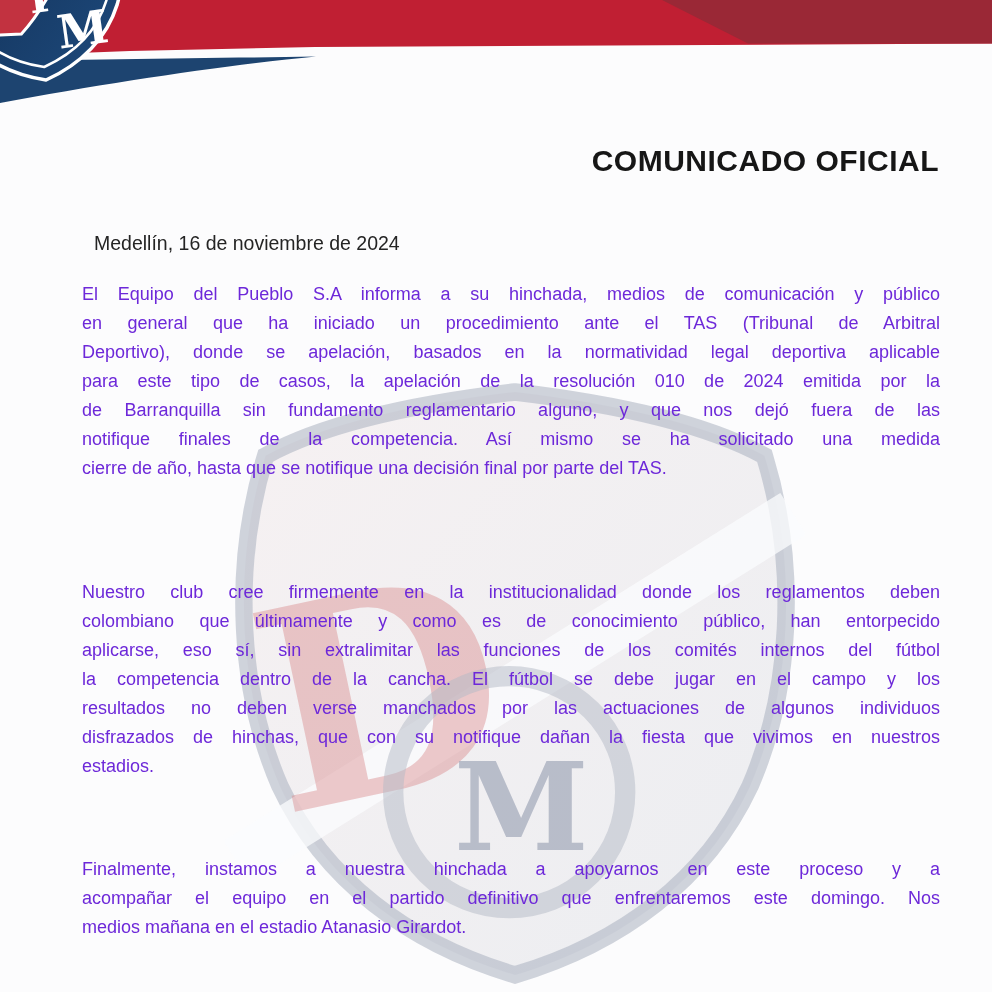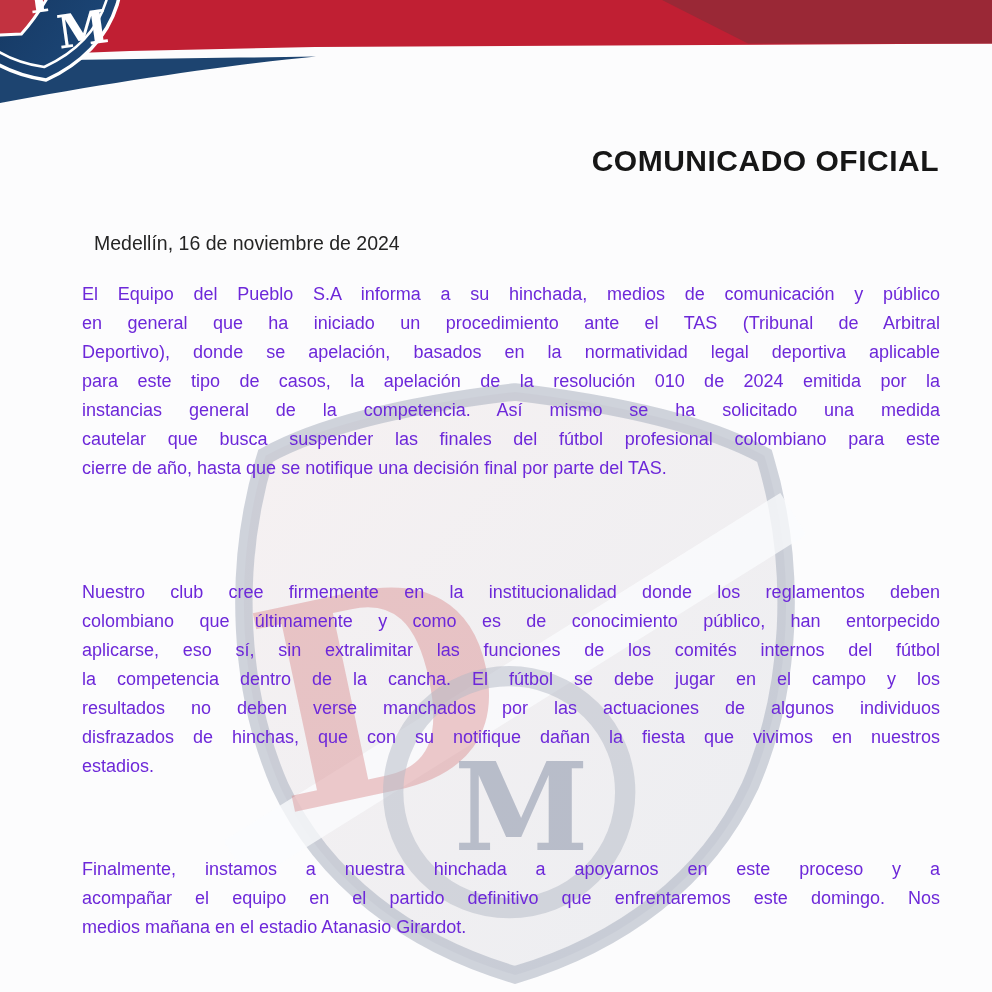--- a/index.html
+++ b/index.html
@@ -79,22 +79,22 @@
   <div class="doc-title">COMUNICADO OFICIAL</div>
 
   <div class="dateline">Medellín, 16 de noviembre de 2024</div>
 
   <div class="bodytext">
       <div class="para para1">
         <div class="line">El Equipo del Pueblo S.A informa a su hinchada, medios de comunicación y público</div>
         <div class="line">en general que ha iniciado un procedimiento ante el TAS (Tribunal de Arbitral</div>
         <div class="line">Deportivo), donde se apelación, basados en la normatividad legal deportiva aplicable</div>
         <div class="line">para este tipo de casos, la apelación de la resolución 010 de 2024 emitida por la</div>
-        <div class="line">instancias general de la competencia. Así mismo se ha solicitado una medida</div>
-        <div class="line">cautelar que busca suspender las finales del fútbol profesional colombiano para este</div>
+        <div class="line">de Barranquilla sin fundamento reglamentario alguno, y que nos dejó fuera de las</div>
+        <div class="line">notifique finales de la competencia. Así mismo se ha solicitado una medida</div>
         <div class="line last">cierre de año, hasta que se notifique una decisión final por parte del TAS.</div>
       </div>
       <div class="para para2">
         <div class="line">Nuestro club cree firmemente en la institucionalidad donde los reglamentos deben</div>
         <div class="line">colombiano que últimamente y como es de conocimiento público, han entorpecido</div>
         <div class="line">aplicarse, eso sí, sin extralimitar las funciones de los comités internos del fútbol</div>
         <div class="line">la competencia dentro de la cancha. El fútbol se debe jugar en el campo y los</div>
         <div class="line">resultados no deben verse manchados por las actuaciones de algunos individuos</div>
         <div class="line">disfrazados de hinchas, que con su notifique dañan la fiesta que vivimos en nuestros</div>
         <div class="line last">estadios.</div>

